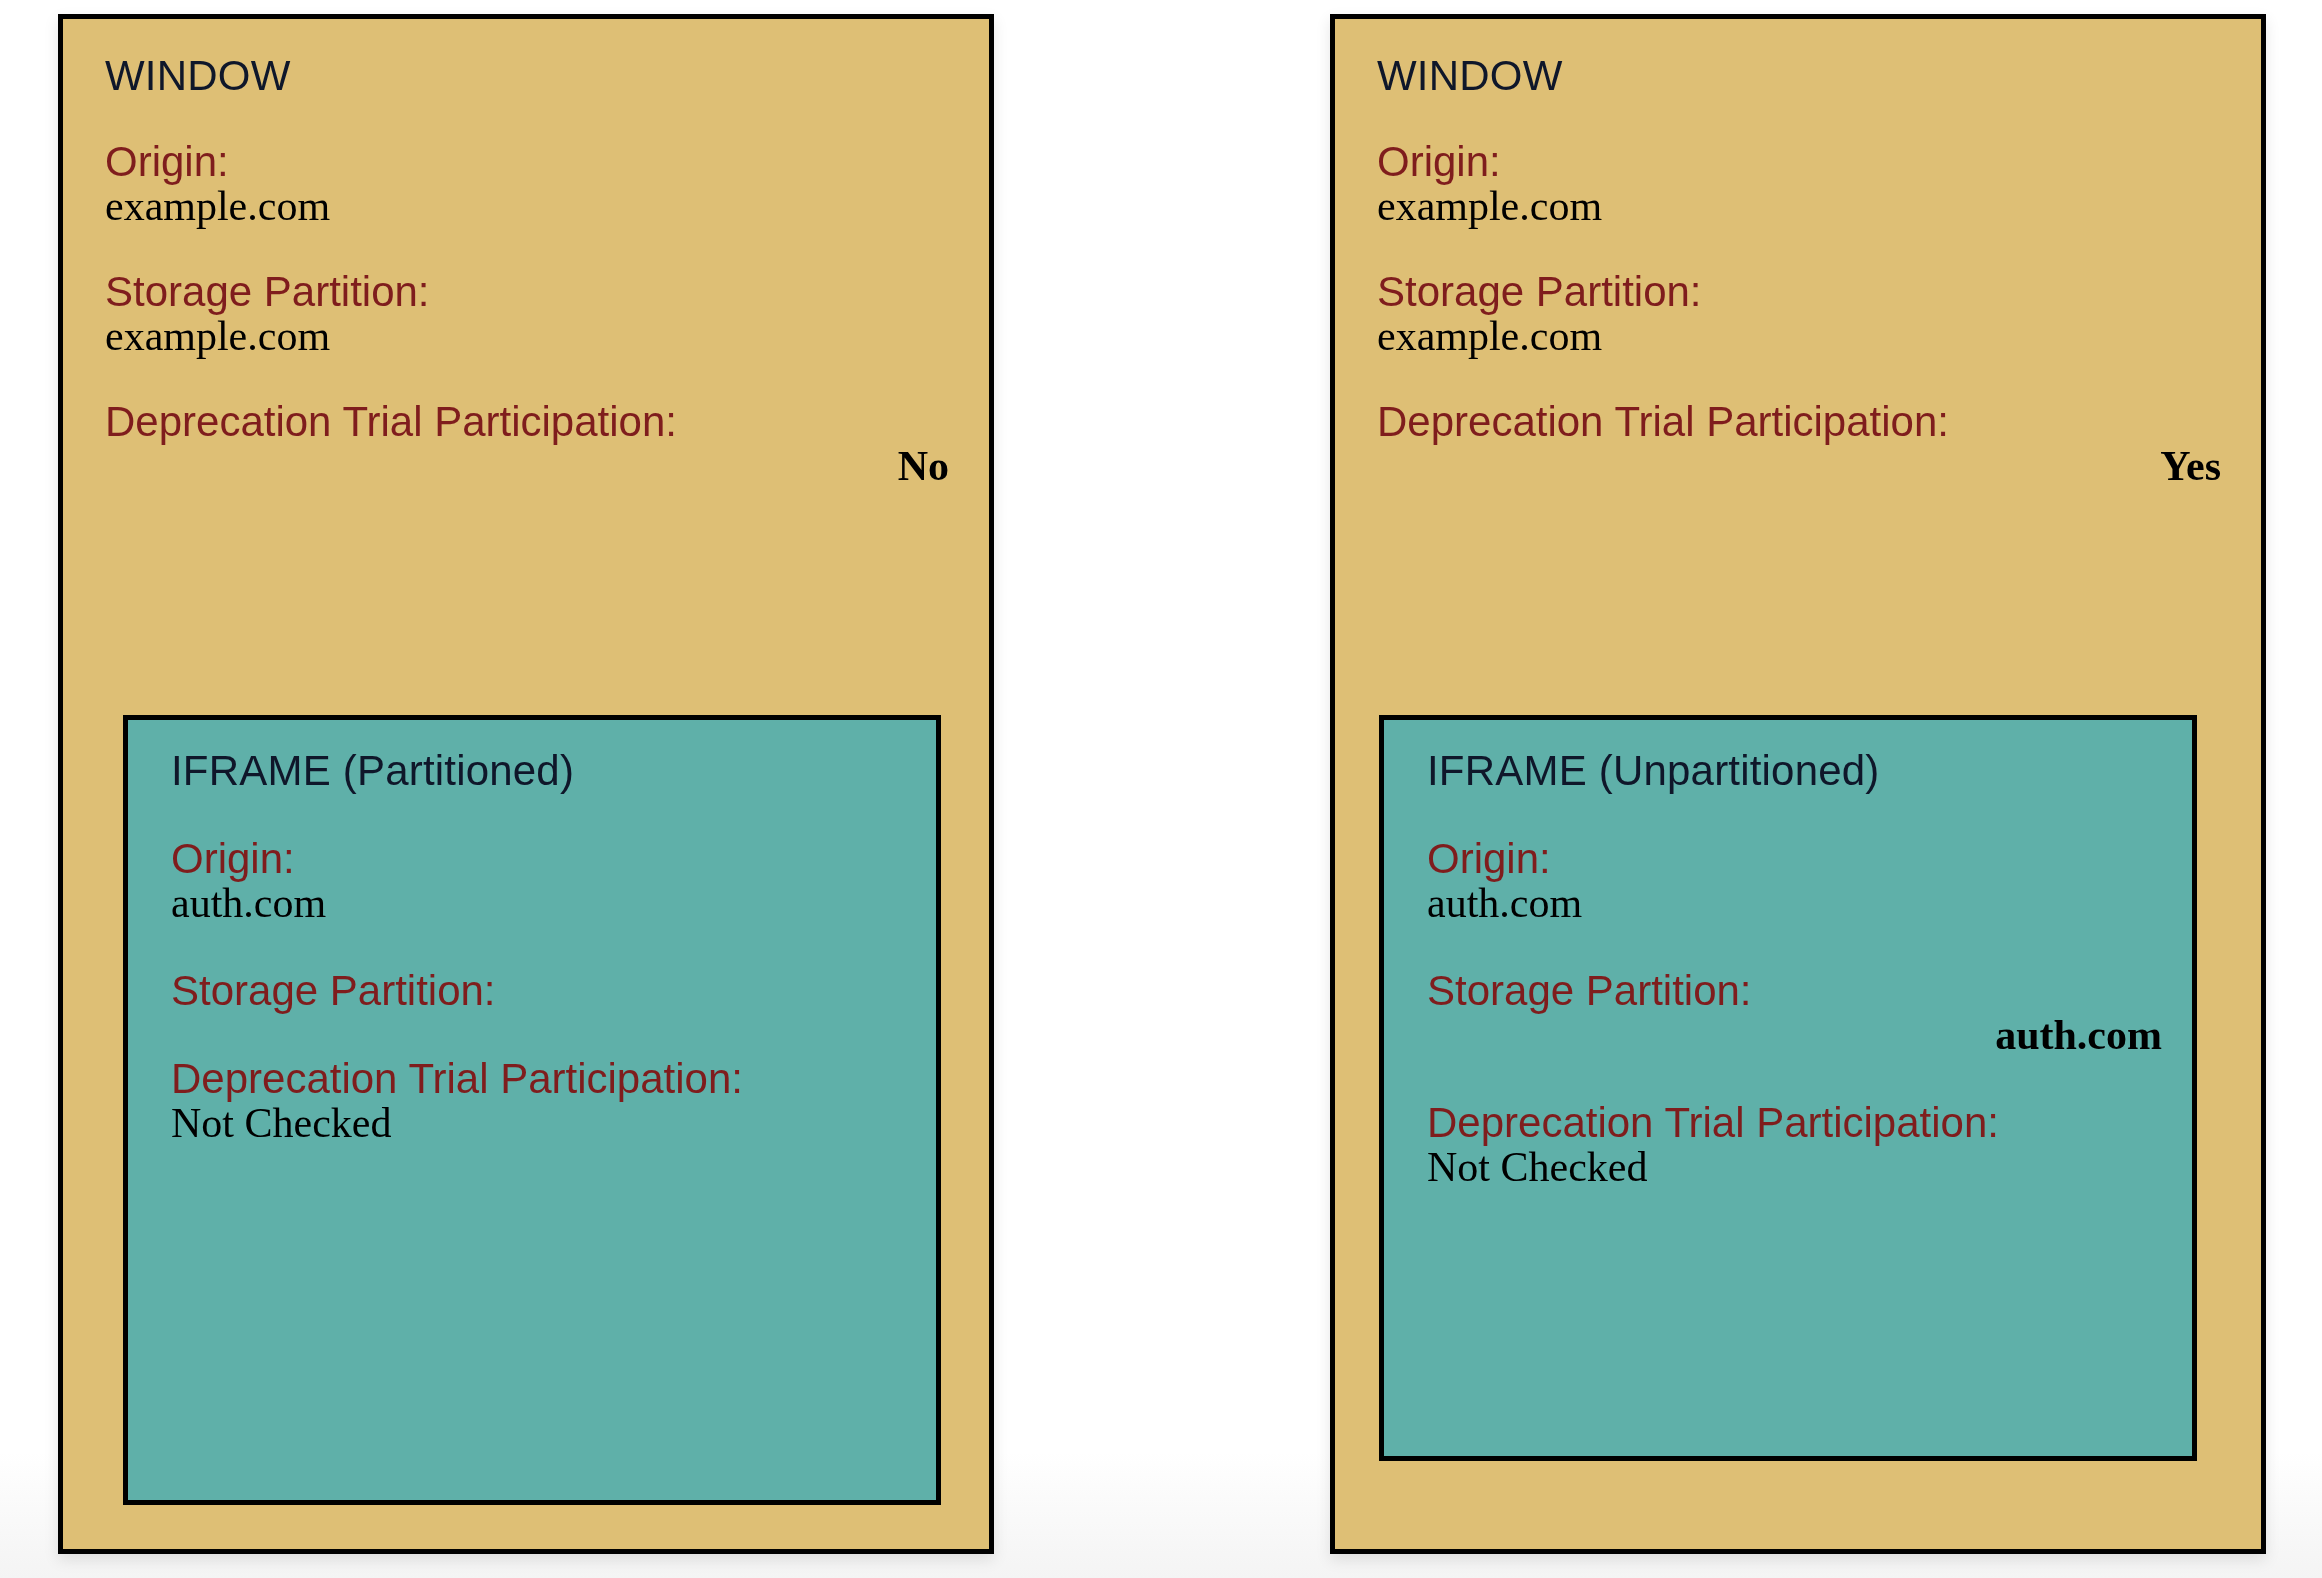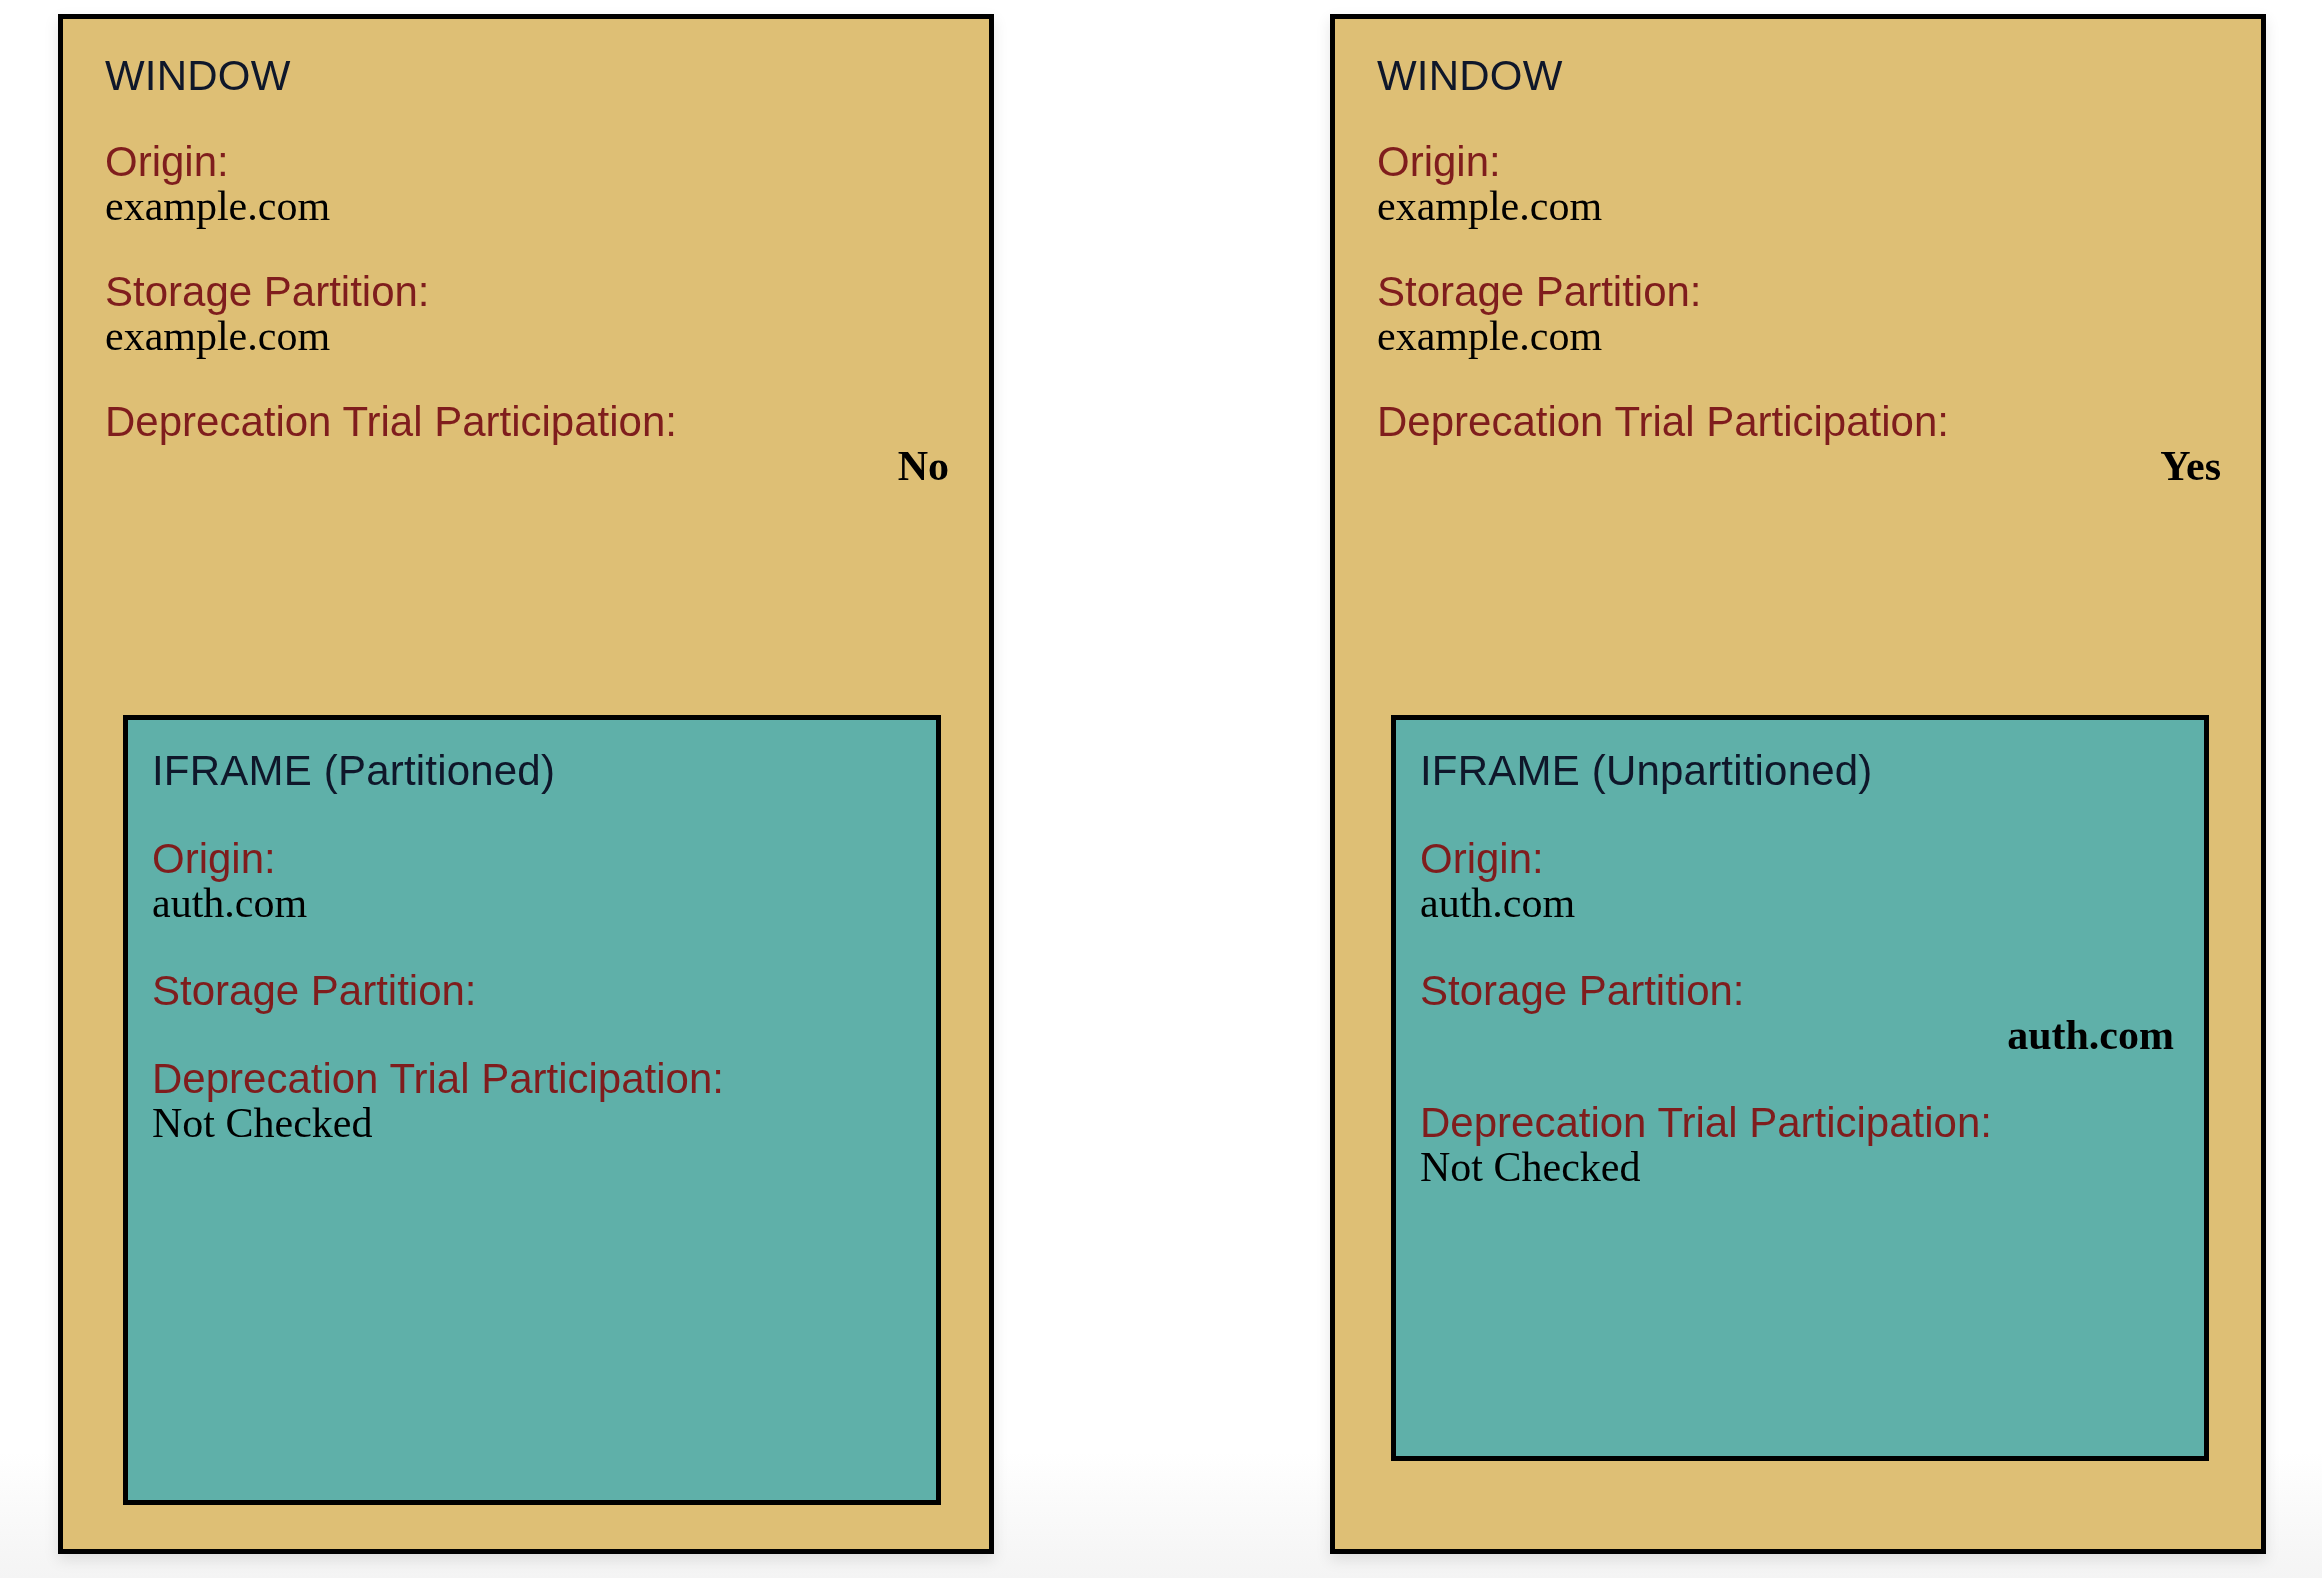--- a/index.html
+++ b/index.html
@@ -40,26 +40,26 @@
   }
 
   
   .iframe-box {
     position: absolute;
     background: #5fb0a9;
     border: 5px solid #000000;
     box-sizing: border-box;
   }
   #iframe-left  { left: 60px; top: 696px; width: 818px; height: 790px; }
-  #iframe-right { left: 56px; top: 696px; width: 818px; height: 746px; }
+  #iframe-right { left: 44px; top: 696px; width: 818px; height: 746px; }
 
   .iframe-inner {
     position: absolute;
     left: 0; right: 0; top: 0;
-    padding: 30px 30px 0 24px;
+    padding: 30px 30px 0 43px;
     box-sizing: border-box;
   }
 
   
   .title {
     font-size: 42px;
     line-height: 1.02;
     color: #0f172a;
     letter-spacing: 0.2px;
     margin: 0;

